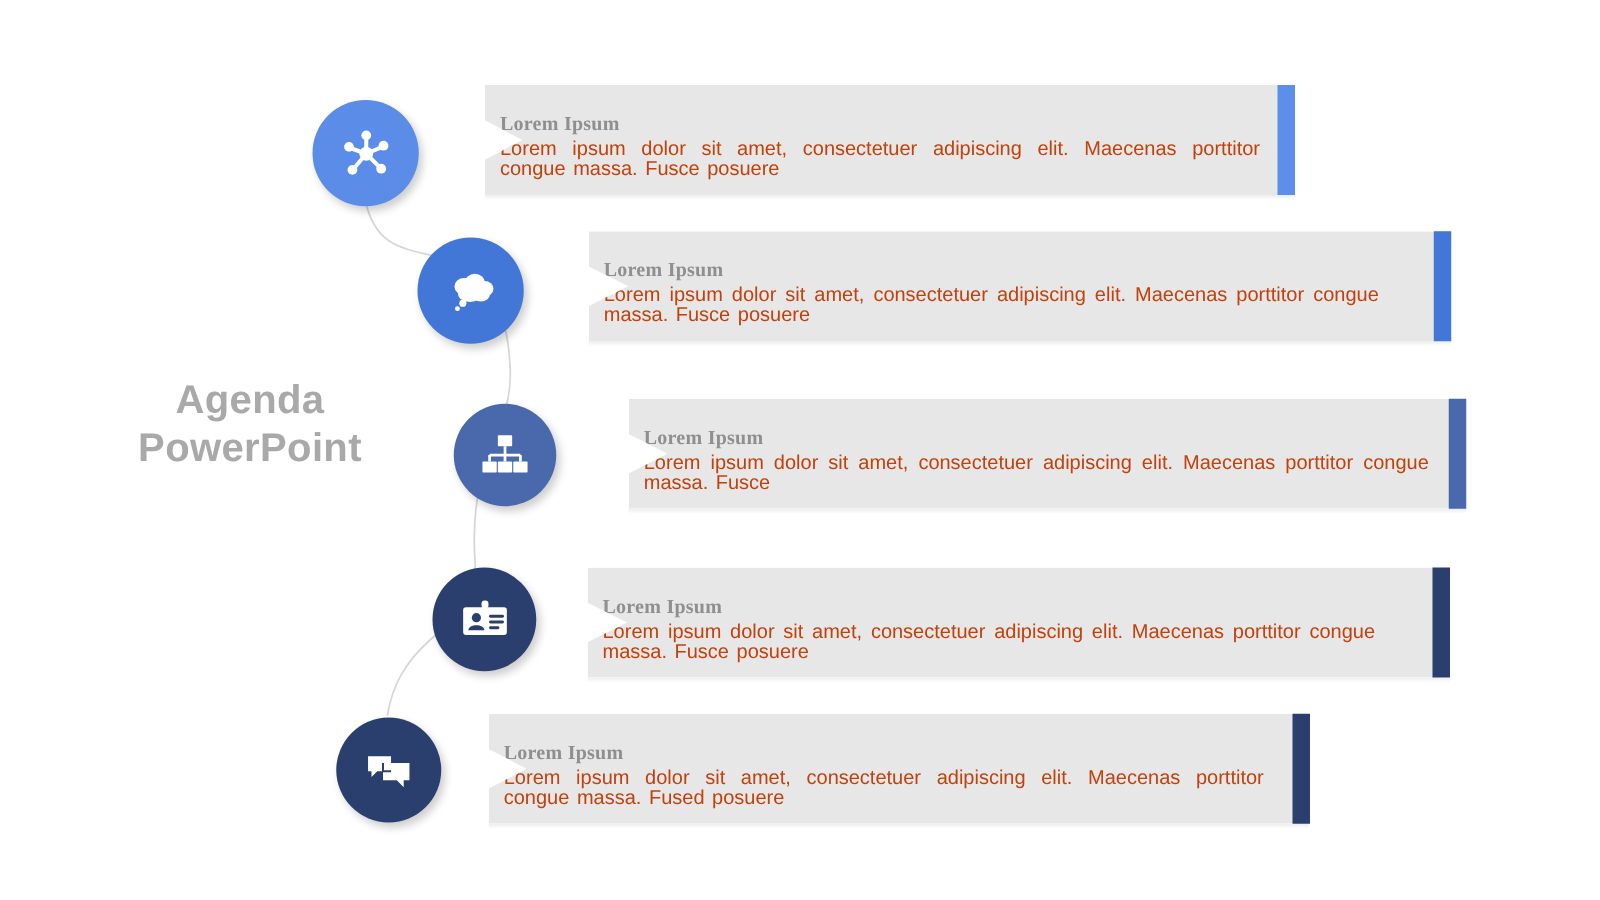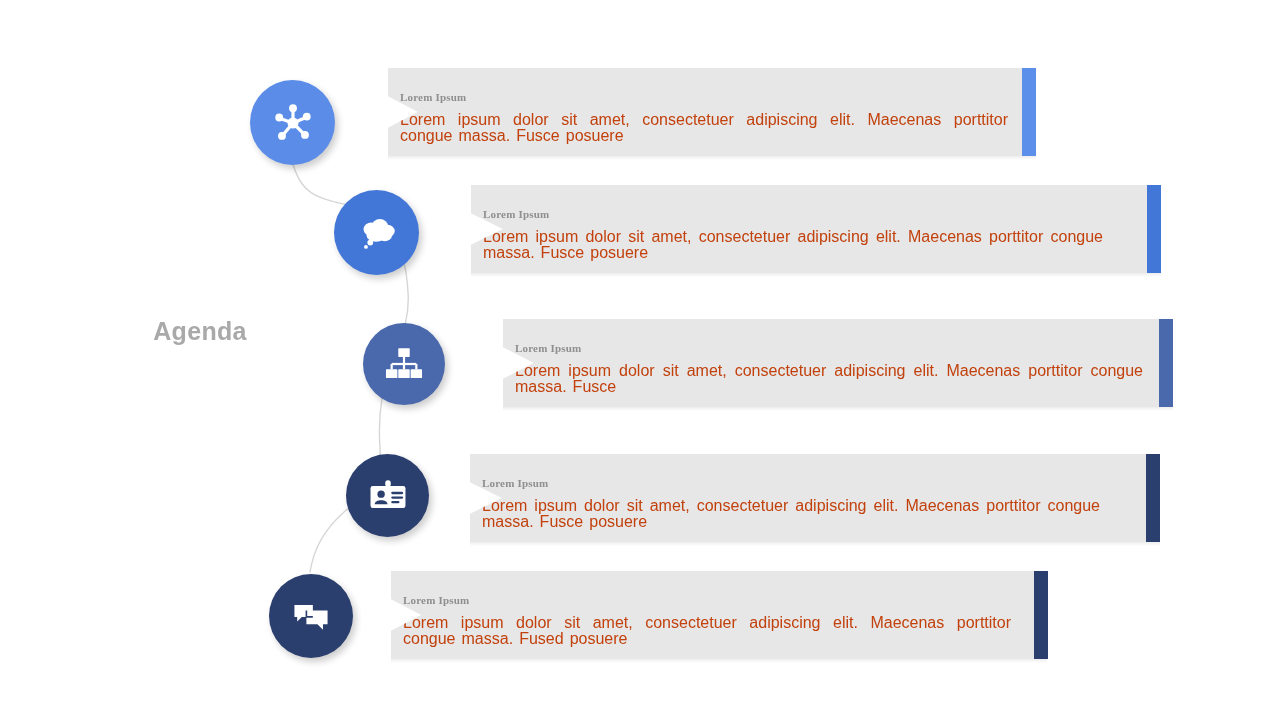--- a/index.html
+++ b/index.html
@@ -19,26 +19,26 @@
     left: 0; top: 0;
     width: 1280px;
     height: 720px;
     background: #ffffff;
   }
 
   
   #title-block {
     position: absolute;
     left: 60px;
-    top: 312px;
+    top: 300px;
     width: 280px;
     text-align: center;
     color: #a9a9a9;
     font-weight: bold;
-    font-size: 25px;
+    font-size: 32px;
     line-height: 39px;
     letter-spacing: 0.3px;
     font-family: "Liberation Sans", sans-serif;
   }
   #title-block .tline { display: block; white-space: nowrap; }
 
   
   #connector {
     position: absolute;
     left: 0; top: 0;
@@ -82,21 +82,21 @@
   }
   .panel-inner {
     position: absolute;
     top: 0; left: 0; right: 0; bottom: 0;
   }
   .panel-title {
     position: absolute;
     color: #8f8f8f;
     font-family: "Liberation Serif", serif;
     font-weight: bold;
-    font-size: 11px;
+    font-size: 16px;
     letter-spacing: 0.2px;
     white-space: nowrap;
   }
   .panel-body {
     position: absolute;
     color: #c2410c;
     font-family: "Liberation Sans", sans-serif;
     font-size: 16px;
     line-height: 16px;
     text-align: justify;
@@ -125,20 +125,21 @@
     <path d="M 292 160 C 300 195, 318 198, 348 205
              C 392 218, 406 250, 408 292
              C 410 322, 400 338, 392 360
              C 380 392, 378 420, 380 448
              C 382 476, 368 492, 344 512
              C 324 530, 314 548, 310 572" fill="none" stroke="#d6d6d6" stroke-width="1.4" stroke-linecap="round"></path>
   </svg>
 
   <div id="title-block">
     <span class="tline">Agenda</span>
+    <span class="tline">PowerPoint</span>
   </div>
 
   <div class="row" style="left:0; top:0; width:1280px;">
 
     <div class="panel-shadow" style="left:388px; top:156px; width:648px;"></div>
 
     <div class="panel" style="left:388px; top:68px; width:648px; height:88px;">
       <div class="panel-inner">
         <div class="panel-title" style="left:12px; top:23px;">Lorem Ipsum</div>
         <div class="panel-body" style="left:12px; top:44px; width:608px;">Lorem ipsum dolor sit amet, consectetuer adipiscing elit. Maecenas porttitor congue massa. Fusce posuere</div>

